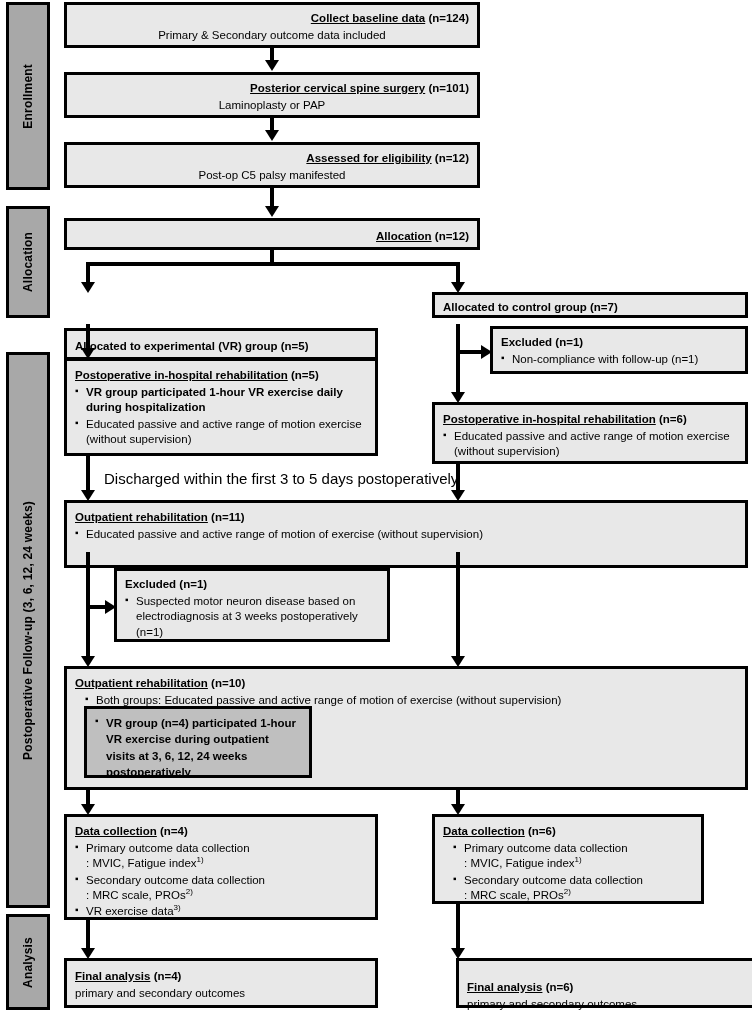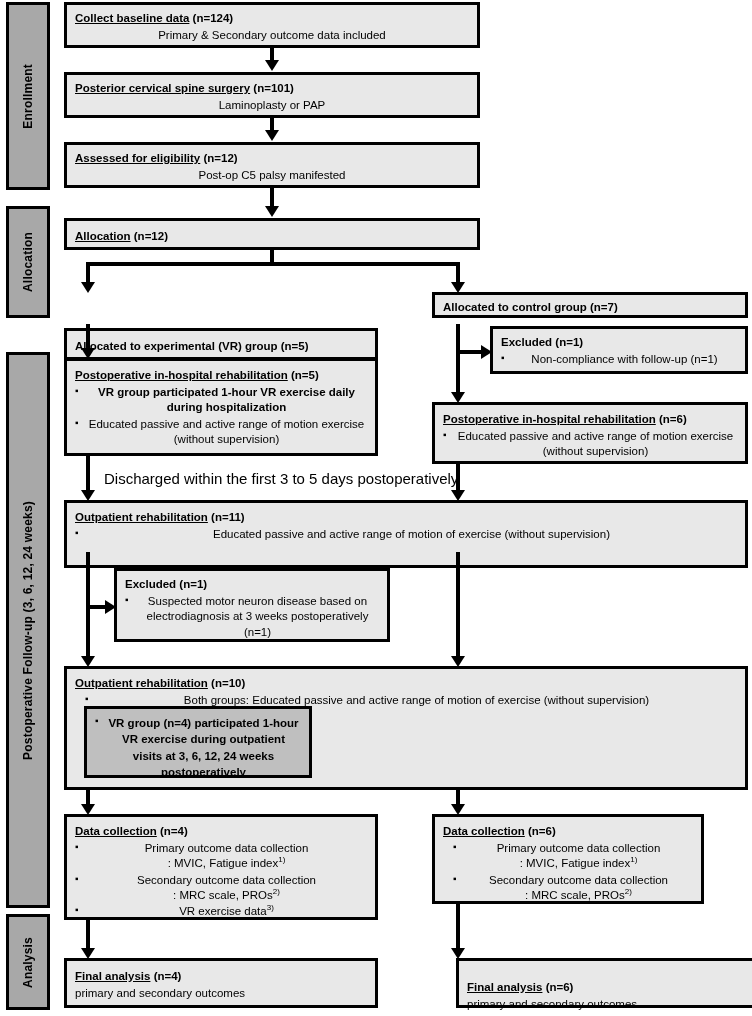--- a/index.html
+++ b/index.html
@@ -46,34 +46,33 @@
     padding:5px 8px 5px 8px;
     color:#000;
   }
   .box-title{
     font-size:11.5px;
     font-weight:bold;
     line-height:1.28;
     margin:0 0 2px 0;
   }
   .box-title .u{text-decoration:underline;}
-  .box-title.center{text-align:left;}
+  .box-title.center{text-align:right;}
   .box-sub{
     font-size:11.5px;
     font-weight:normal;
     line-height:1.3;
     margin:0;
   }
   .box-sub.center{text-align:center;}
 
   ul.blist{
     list-style:none;
     margin:1px 0 0 0;
     padding:0;
-    text-align:center;
   }
   ul.blist li{
     font-size:11.5px;
     line-height:1.34;
     position:relative;
     padding-left:11px;
     margin-bottom:1px;
   }
   ul.blist li:before{
     content:"\25AA";

